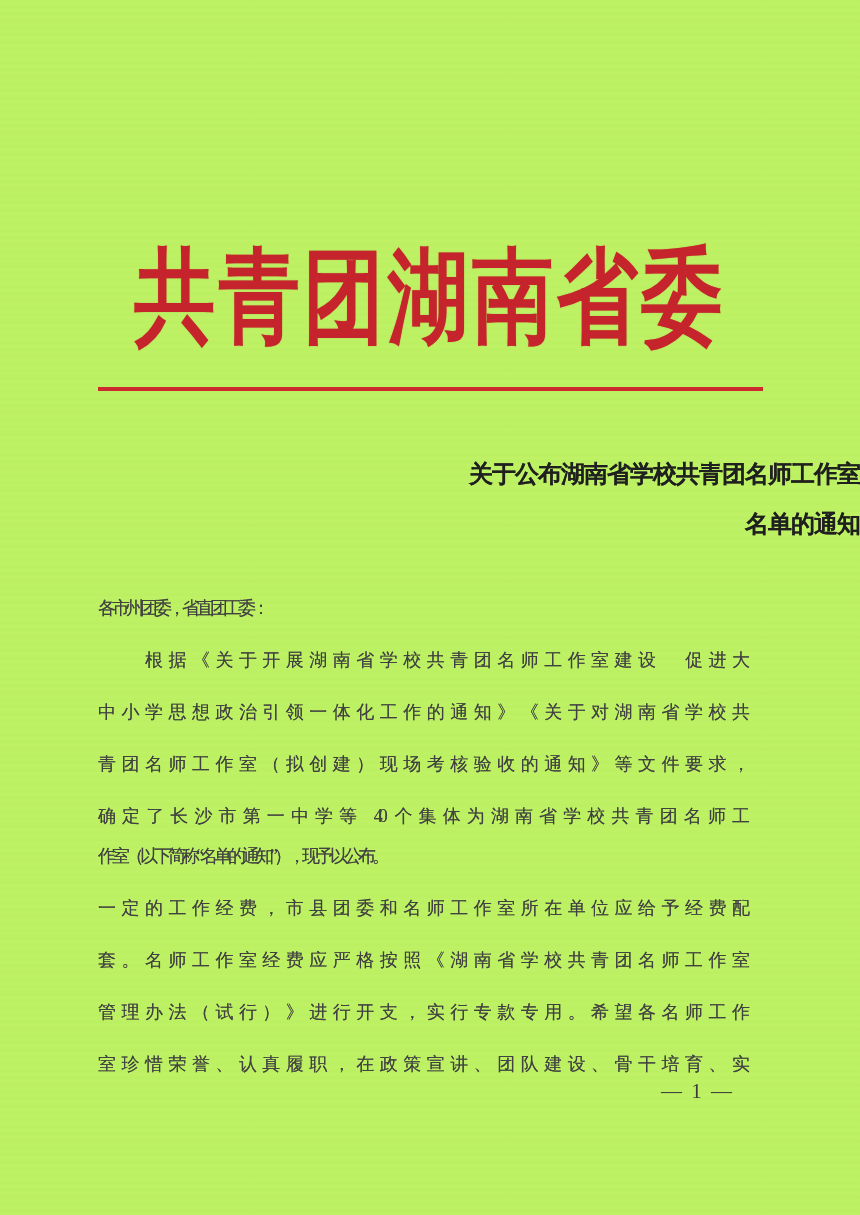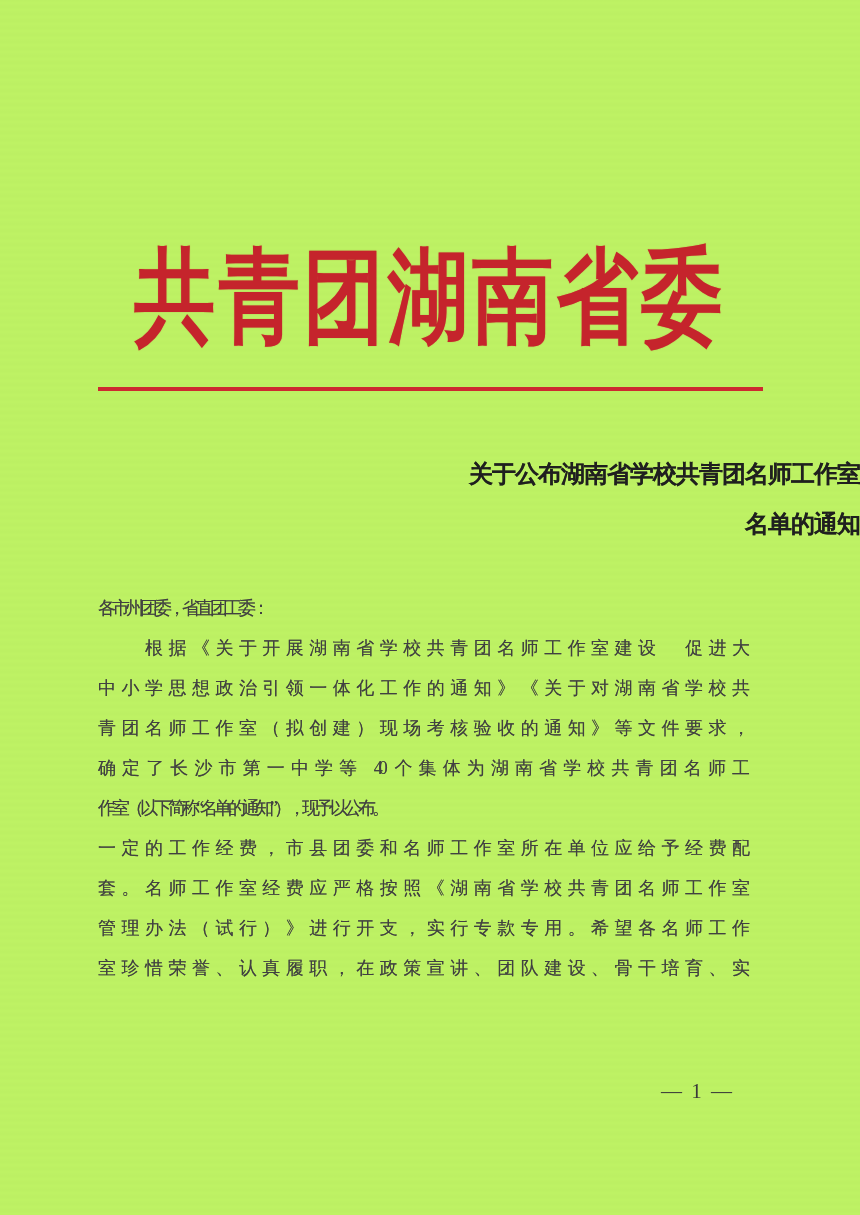--- a/index.html
+++ b/index.html
@@ -79,20 +79,21 @@
     text-shadow: 0 0 0.6px rgba(60,60,60,0.65);
   }
   .body-line {
     white-space: nowrap;
   }
   .body-line.stretch {
     white-space: normal;
     text-align: justify;
     text-align-last: justify;
     text-justify: inter-character;
+    margin-top: 12px;
   }
   .page-number {
     position: absolute;
     top: 1079px;
     right: 126px;
     font-size: 21px;
     letter-spacing: 2px;
     color: #3a3a3a;
     white-space: nowrap;
   }

